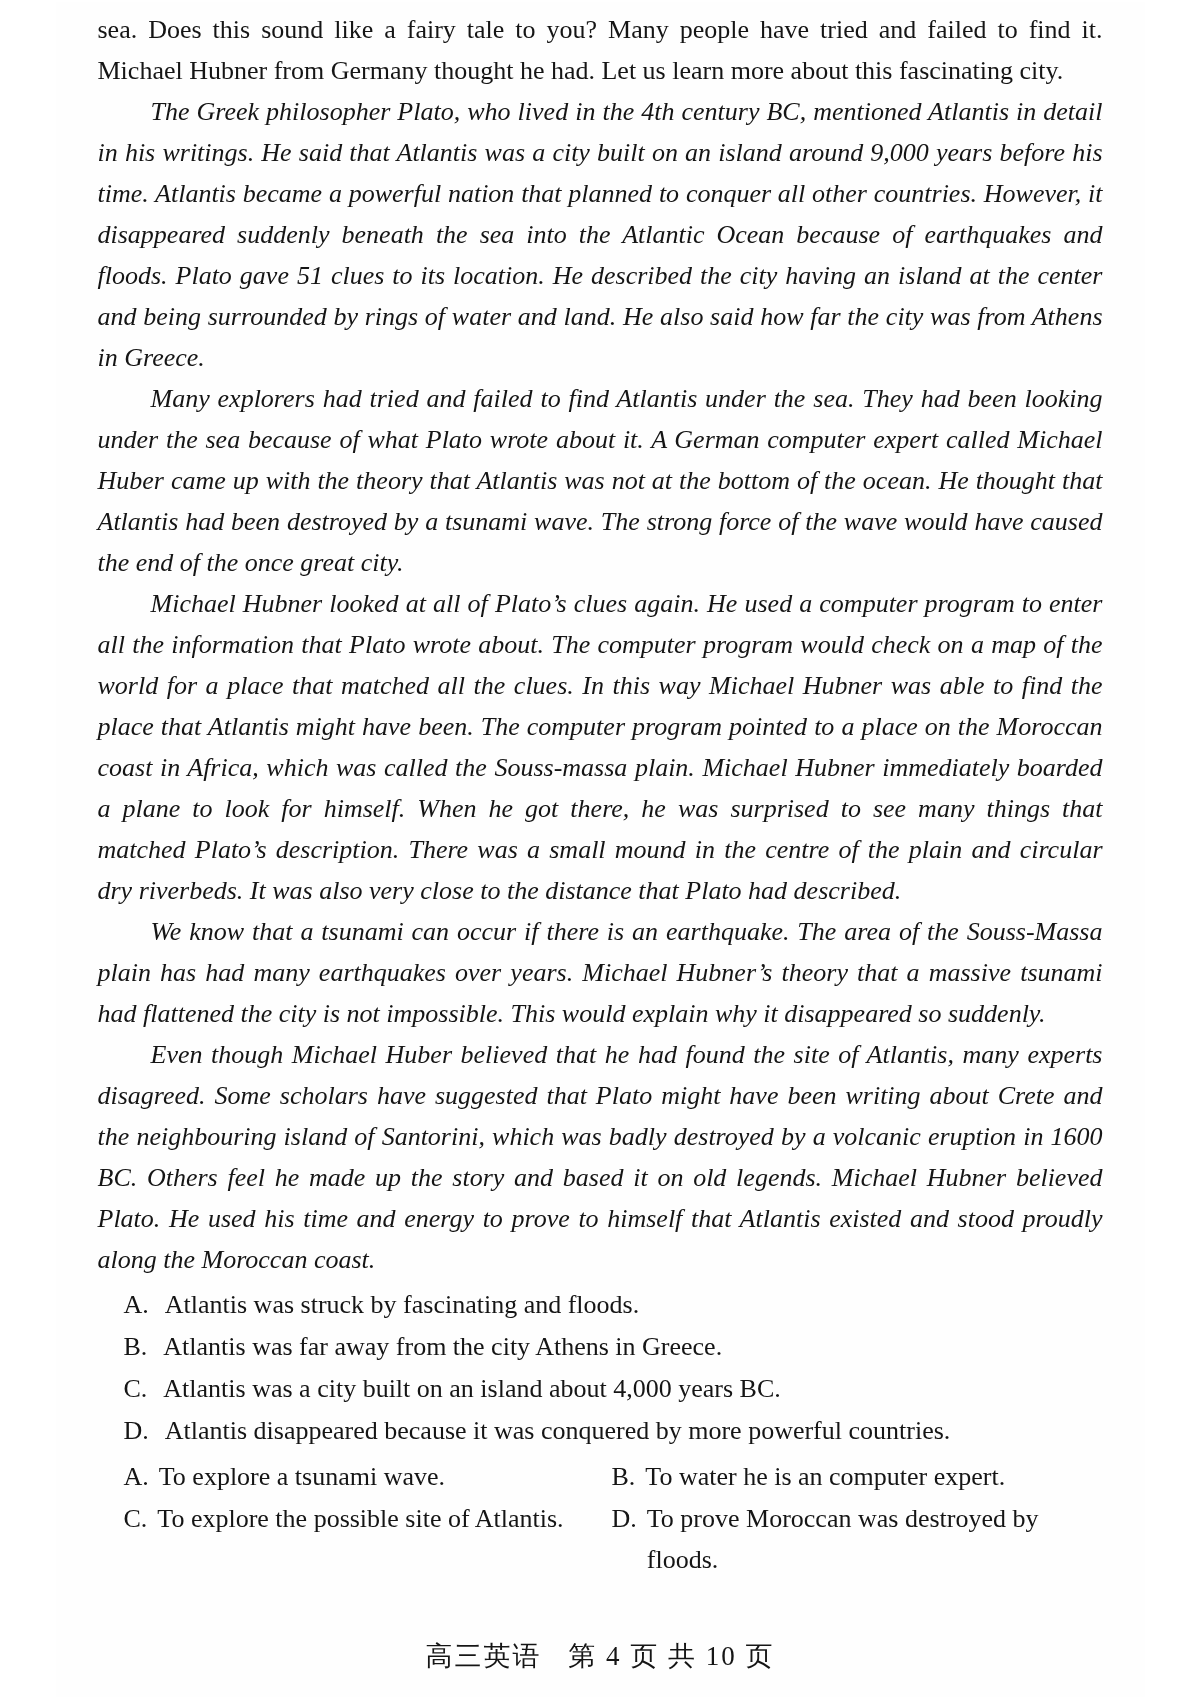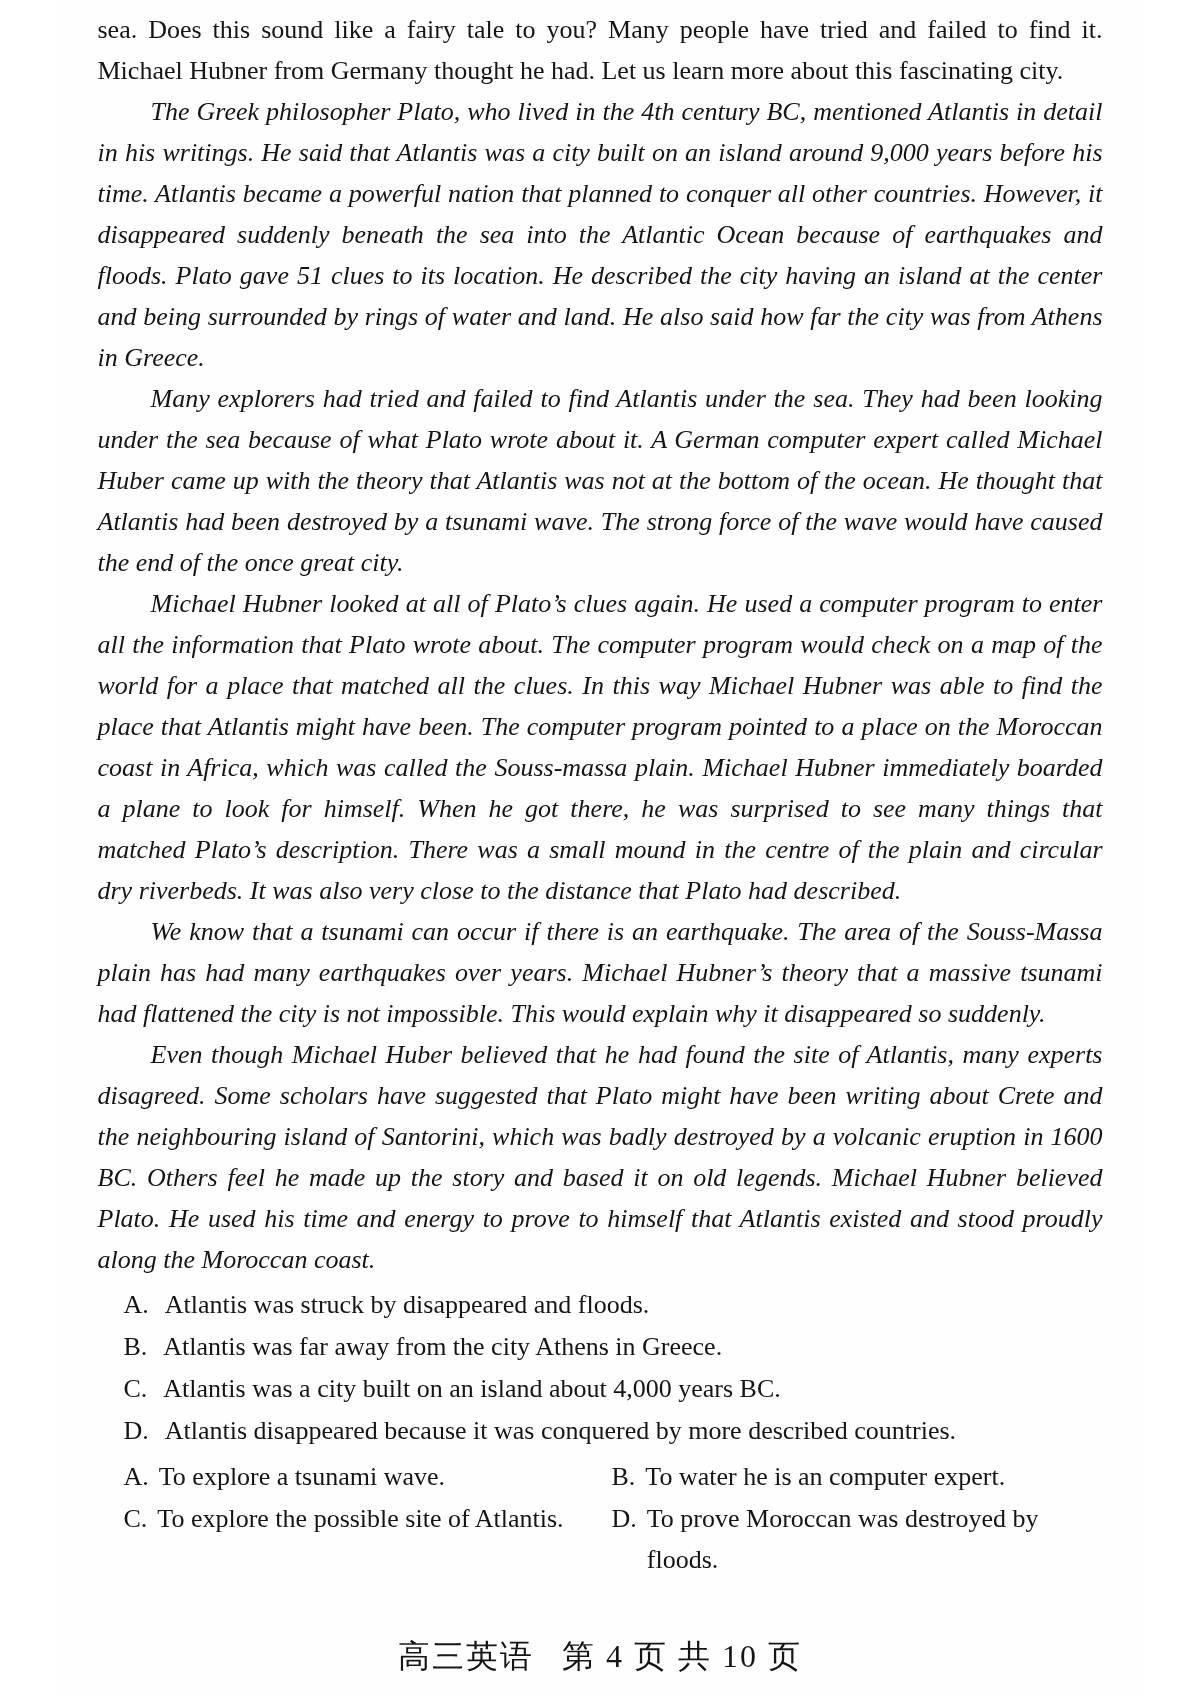--- a/index.html
+++ b/index.html
@@ -44,54 +44,54 @@
     row-gap: 1px;
   }
   .options-grid .option-cell {
     display: flex;
     align-items: baseline;
   }
   .options-grid .opt-label { margin-right: 10px; }
   .footer {
     margin-top: auto;
     text-align: center;
-    font-size: 32px;
+    font-size: 27px;
     letter-spacing: 2px;
     padding-bottom: 4px;
   }
   .footer .footer-course { margin-right: 18px; }
 </style>
 </head>
 <body>
 
 <div class="page">
 
   <p class="para">sea. Does this sound like a fairy tale to you? Many people have tried and failed to find it. Michael Hubner from Germany thought he had. Let us learn more about this fascinating city.</p>
   <p class="para indent">The Greek philosopher Plato, who lived in the 4th century BC, mentioned Atlantis in detail in his writings. He said that Atlantis was a city built on an island around 9,000 years before his time. Atlantis became a powerful nation that planned to conquer all other countries. However, it disappeared suddenly beneath the sea into the Atlantic Ocean because of earthquakes and floods. Plato gave 51 clues to its location. He described the city having an island at the center and being surrounded by rings of water and land. He also said how far the city was from Athens in Greece.</p>
   <p class="para indent">Many explorers had tried and failed to find Atlantis under the sea. They had been looking under the sea because of what Plato wrote about it. A German computer expert called Michael Huber came up with the theory that Atlantis was not at the bottom of the ocean. He thought that Atlantis had been destroyed by a tsunami wave. The strong force of the wave would have caused the end of the once great city.</p>
   <p class="para indent">Michael Hubner looked at all of Plato’s clues again. He used a computer program to enter all the information that Plato wrote about. The computer program would check on a map of the world for a place that matched all the clues. In this way Michael Hubner was able to find the place that Atlantis might have been. The computer program pointed to a place on the Moroccan coast in Africa, which was called the Souss-massa plain. Michael Hubner immediately boarded a plane to look for himself. When he got there, he was surprised to see many things that matched Plato’s description. There was a small mound in the centre of the plain and circular dry riverbeds. It was also very close to the distance that Plato had described.</p>
   <p class="para indent">We know that a tsunami can occur if there is an earthquake. The area of the Souss-Massa plain has had many earthquakes over years. Michael Hubner’s theory that a massive tsunami had flattened the city is not impossible. This would explain why it disappeared so suddenly.</p>
   <p class="para indent">Even though Michael Huber believed that he had found the site of Atlantis, many experts disagreed. Some scholars have suggested that Plato might have been writing about Crete and the neighbouring island of Santorini, which was badly destroyed by a volcanic eruption in 1600 BC. Others feel he made up the story and based it on old legends. Michael Hubner believed Plato. He used his time and energy to prove to himself that Atlantis existed and stood proudly along the Moroccan coast.</p>
 
   <div class="question-block">
     <div class="option-row">
       <span class="opt-label">A.</span>
-      <span class="opt-text">Atlantis was struck by disappeared and floods.</span>
+      <span class="opt-text">Atlantis was struck by fascinating and floods.</span>
     </div>
     <div class="option-row">
       <span class="opt-label">B.</span>
       <span class="opt-text">Atlantis was far away from the city Athens in Greece.</span>
     </div>
     <div class="option-row">
       <span class="opt-label">C.</span>
       <span class="opt-text">Atlantis was a city built on an island about 4,000 years BC.</span>
     </div>
     <div class="option-row">
       <span class="opt-label">D.</span>
-      <span class="opt-text">Atlantis disappeared because it was conquered by more described countries.</span>
+      <span class="opt-text">Atlantis disappeared because it was conquered by more powerful countries.</span>
     </div>
   </div>
 
   <div class="question-block">
     <div class="options-grid">
       <div class="option-cell">
         <span class="opt-label">A.</span>
         <span class="opt-text">To explore a tsunami wave.</span>
       </div>
       <div class="option-cell">

